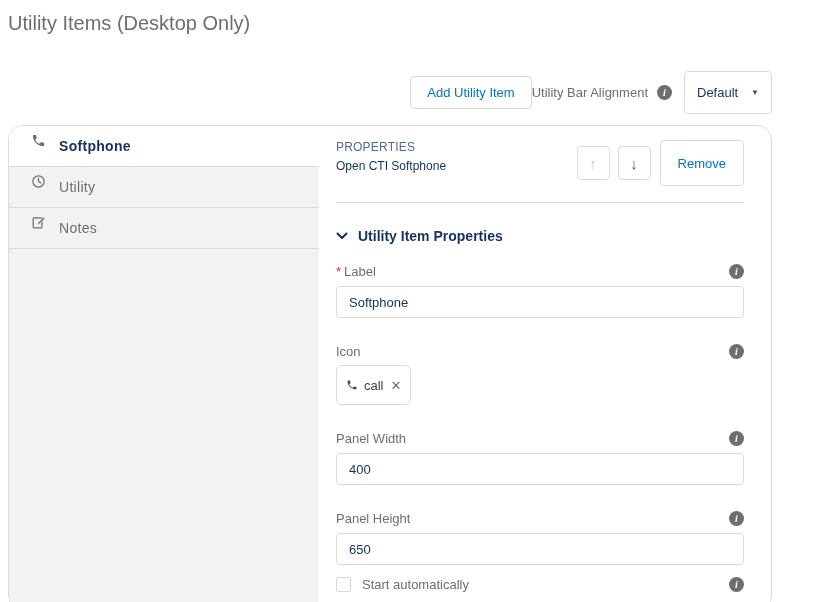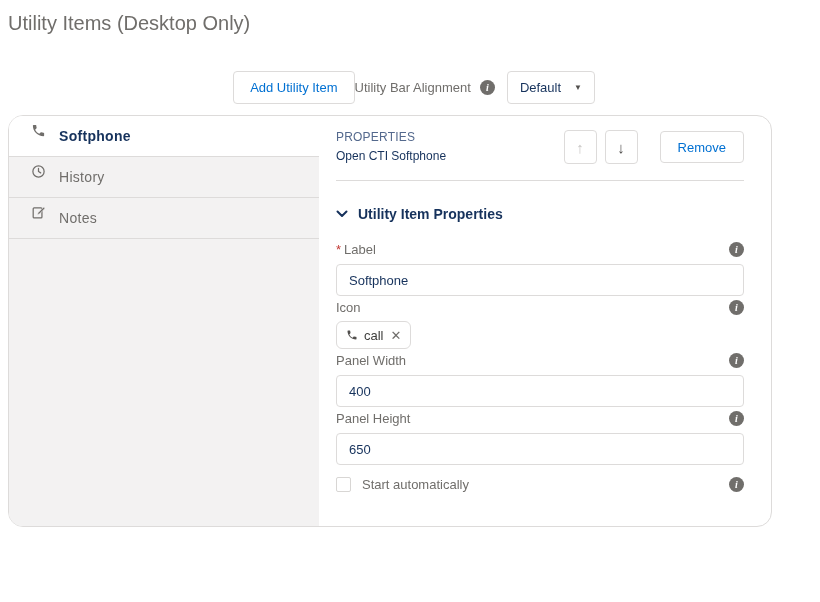--- a/index.html
+++ b/index.html
@@ -7,36 +7,36 @@
   body {
     width:820px; height:602px; background:#ffffff;
     font-family:"Liberation Sans", sans-serif; color:#3e3e3c;
     overflow:hidden;
   }
   .page { padding:8px 48px 0 8px; }
 
   .page-title { font-size:20px; font-weight:400; color:#706e6b; margin:4px 0 0 0; }
   .page-desc  { font-size:13px; color:#3e3e3c; margin:17px 0 0 0; }
 
-  .toolbar { margin-top:36px; display:flex; justify-content:center; align-items:center;margin-left:48px; }
+  .toolbar { margin-top:36px; display:flex; justify-content:flex-end; align-items:center;margin-left:48px; }
   .btn {
     background:#fff; border:1px solid #dddbda; border-radius:4px;
     color:#0070d2; font-size:13px; font-family:inherit; height:33px; padding:0 16px; cursor:pointer;
   }
   .toolbar-right { display:flex; align-items:center; }
   .muted-label { color:#706e6b; font-size:13px; }
   .info-icon {
     width:15px; height:15px; border-radius:50%; background:#706e6b; color:#fff;
     font-size:10px; font-weight:bold; font-style:italic; font-family:"Liberation Serif", serif;
     display:inline-flex; align-items:center; justify-content:center; flex:0 0 auto; cursor:pointer;
   }
   .toolbar-right .muted-label { margin-right:9px; }
   .toolbar-right .info-icon { margin-right:12px; }
   .dropdown {
-    width:88px; height:33px; border:1px solid #dddbda; border-radius:4px; background:#fff;
+    width:88px; height:43px; border:1px solid #dddbda; border-radius:4px; background:#fff;
     display:flex; align-items:center; justify-content:space-between; padding:0 12px;
     font-size:13px; color:#16325c; cursor:pointer;
   }
   .caret { font-size:8px; color:#514f4d; }
 
   .panel {
     margin-top:11px; display:flex; border:1px solid #dddbda; border-radius:15px;
     min-height:412px; overflow:hidden; background:#fff;
   }
   .sidebar { width:310px; background:#f3f2f2; display:flex; flex-direction:column; flex:0 0 310px; }
@@ -55,39 +55,39 @@
   .props-eyebrow { font-size:12px; color:#54698d; letter-spacing:0.2px; }
   .props-title { font-size:12px; color:#16325c; margin-top:5px; }
   .header-buttons { display:flex; align-items:center; }
   .icon-btn {
     width:33px; height:34px; border:1px solid #dddbda; border-radius:4px; background:#fff;
     font-size:15px; line-height:1; cursor:pointer; font-family:inherit;
     display:inline-flex; align-items:center; justify-content:center; color:#514f4d;
   }
   .icon-btn.disabled { color:#c9c7c5; }
   .icon-btn + .icon-btn { margin-left:8px; }
-  .remove-btn { margin-left:22px; height:32px; padding:0 17px; }
+  .remove-btn { margin-left:9px; height:46px; padding:0 17px; }
 
   .divider { border:none; border-top:1px solid #dddbda; margin:16px 0 0 0; }
 
   .section-heading { margin-top:25px; display:flex; align-items:center; cursor:pointer; }
   .chevron-icon { width:12px; height:8px; margin-right:10px; color:#16325c; flex:0 0 auto; }
   .section-title { font-size:14px; font-weight:bold; color:#16325c; }
 
-  .field { margin-top:4px; }
+  .field { margin-top:26px; }
   .field.first { margin-top:20px; }
   .field-label-row { display:flex; align-items:center; font-size:13px; color:#706e6b; }
   .required-star { color:#c23934; margin-right:3px; font-size:13px; }
   .flex-spacer { flex:1; }
   .text-input {
     margin-top:7px; width:100%; height:32px; border:1px solid #dddbda; border-radius:4px;
     font-size:13px; color:#16325c; padding:0 12px; font-family:inherit; background:#fff; outline:none;
   }
   .chip {
-    margin-top:6px; display:inline-flex; align-items:center; height:28px;
+    margin-top:6px; display:inline-flex; align-items:center; height:40px;
     border:1px solid #dddbda; border-radius:6px; padding:0 9px; background:#fff;
     font-size:13px; color:#3e3e3c;
   }
   .chip-phone-icon { width:12px; height:12px; color:#514f4d; margin-right:6px; }
   .chip-close { color:#706e6b; font-size:13px; margin-left:7px; cursor:pointer; }
 
   .checkbox-row { margin-top:12px; display:flex; align-items:center; }
   .checkbox {
     width:15px; height:15px; border:1px solid #d8d6d4; border-radius:2px; background:#fff;
     margin-right:11px; cursor:pointer; flex:0 0 auto;
@@ -122,21 +122,21 @@
           <path d="M6.62 10.79c1.44 2.83 3.76 5.14 6.59 6.59l2.2-2.21c.27-.27.67-.36 1.02-.24 1.12.37 2.33.57 3.57.57.55 0 1 .45 1 1V20c0 .55-.45 1-1 1-9.39 0-17-7.61-17-17 0-.55.45-1 1-1h3.5c.55 0 1 .45 1 1 0 1.25.2 2.45.57 3.57.11.35.03.74-.25 1.02l-2.2 2.2z"></path>
         </svg>
         <span class="tab-label">Softphone</span>
       </div>
 
       <div class="tab">
         <svg class="tab-icon" viewBox="0 0 24 24" fill="none" stroke="currentColor" stroke-width="2" xmlns="http://www.w3.org/2000/svg">
           <circle cx="12" cy="12" r="9"></circle>
           <path d="M12 7v5l3.5 2.2" stroke-linecap="round"></path>
         </svg>
-        <span class="tab-label">History</span>
+        <span class="tab-label">Utility</span>
       </div>
 
       <div class="tab">
         <svg class="tab-icon" viewBox="0 0 24 24" xmlns="http://www.w3.org/2000/svg">
           <rect x="3.5" y="4.5" width="14" height="16" rx="1.5" fill="none" stroke="currentColor" stroke-width="2"></rect>
           <path d="M21.6 6.2l-8.3 8.3-3 .9.9-3 8.3-8.3c.5-.5 1.2-.5 1.7 0l.4.4c.5.5.5 1.2 0 1.7z" fill="currentColor" stroke="#f3f2f2" stroke-width="1"></path>
         </svg>
         <span class="tab-label">Notes</span>
       </div>
 

